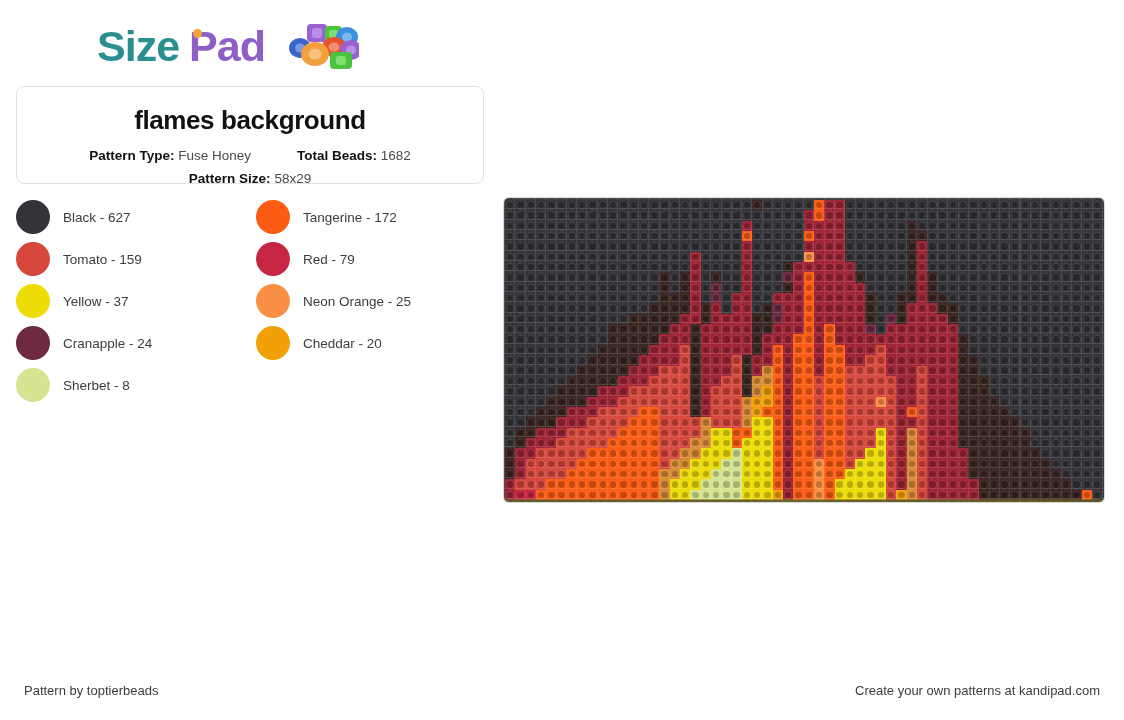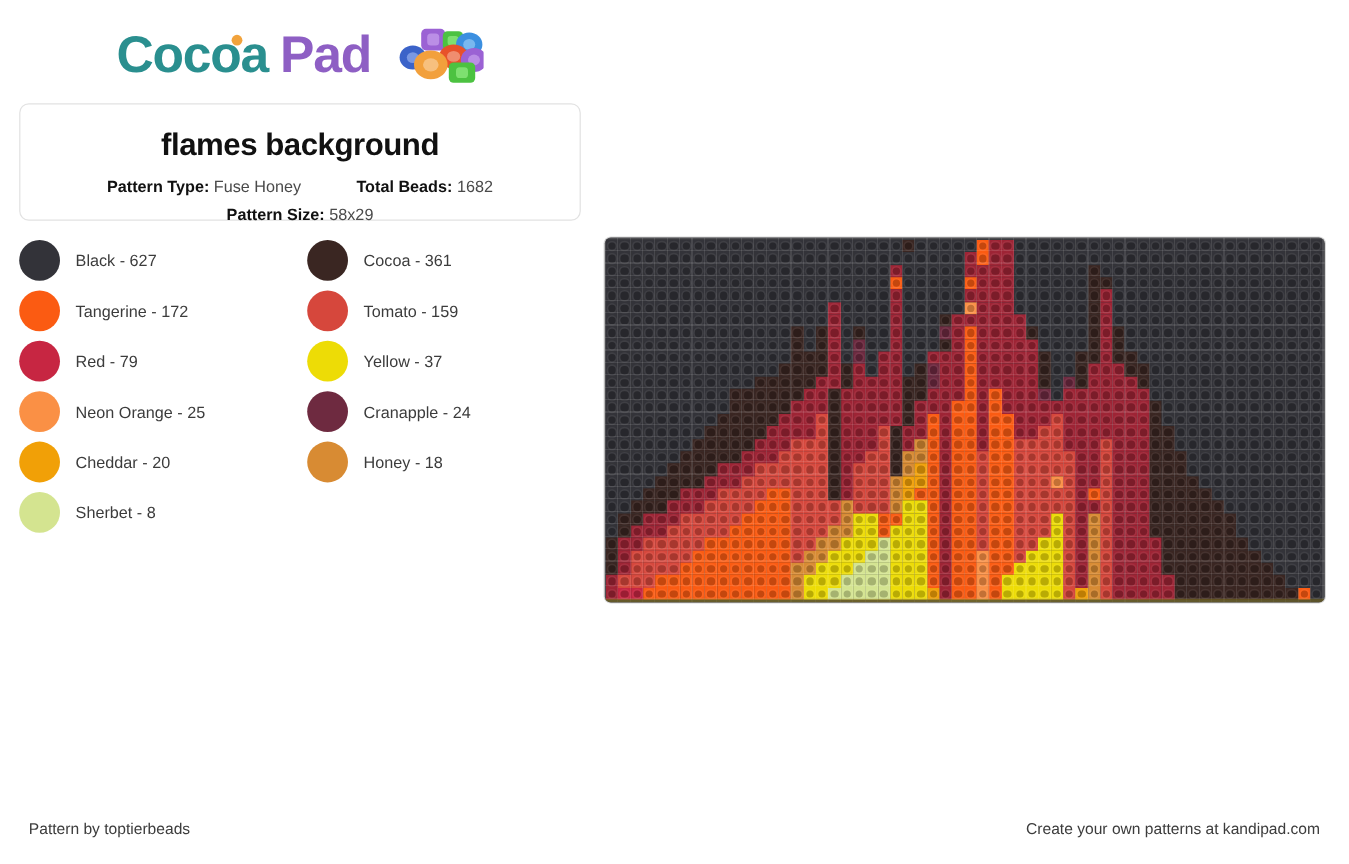--- a/index.html
+++ b/index.html
@@ -116,21 +116,21 @@
   #footer-right{
     position:absolute; right:24px; top:0; font-size:13px; color:#3c3c3c;
   }
 </style>
 </head>
 <body>
 
 <div id="logo-row">
   <div id="logo">
     <div style="position:relative;">
-      <span class="word kandi">Cocoa</span>
+      <span class="word kandi">Size</span>
       <span class="dot-i"></span>
     </div>
     <span class="word pad">Pad</span>
     <svg id="logo-beads" width="78" height="48" viewBox="0 0 78 48">
       <g>
         <rect x="26" y="2" width="20" height="18" rx="4" fill="#9b62d4"></rect>
         <rect x="31" y="6" width="10" height="10" rx="3" fill="#bb8ee6"></rect>
         <rect x="44" y="4" width="17" height="16" rx="4" fill="#4cc241"></rect>
         <rect x="48" y="8" width="9" height="8" rx="2.5" fill="#7ee070"></rect>
         <ellipse cx="66" cy="15" rx="11" ry="10" fill="#3b8fe0"></ellipse>
@@ -169,24 +169,20 @@
     </div>
   </div>
 </div>
 
 <div id="legend">
     <div class="legend-item">
       <div class="swatch" style="background: rgb(51, 51, 57);"></div>
       <div class="legend-label">Black - 627</div>
     </div>
     <div class="legend-item">
-      <div class="swatch" style="background: rgb(58, 38, 34);"></div>
-      <div class="legend-label">Cocoa - 361</div>
-    </div>
-    <div class="legend-item">
       <div class="swatch" style="background: rgb(251, 91, 18);"></div>
       <div class="legend-label">Tangerine - 172</div>
     </div>
     <div class="legend-item">
       <div class="swatch" style="background: rgb(214, 71, 60);"></div>
       <div class="legend-label">Tomato - 159</div>
     </div>
     <div class="legend-item">
       <div class="swatch" style="background: rgb(199, 38, 66);"></div>
       <div class="legend-label">Red - 79</div>
@@ -201,24 +197,20 @@
     </div>
     <div class="legend-item">
       <div class="swatch" style="background: rgb(110, 42, 64);"></div>
       <div class="legend-label">Cranapple - 24</div>
     </div>
     <div class="legend-item">
       <div class="swatch" style="background: rgb(241, 160, 7);"></div>
       <div class="legend-label">Cheddar - 20</div>
     </div>
     <div class="legend-item">
-      <div class="swatch" style="background: rgb(216, 139, 51);"></div>
-      <div class="legend-label">Honey - 18</div>
-    </div>
-    <div class="legend-item">
       <div class="swatch" style="background: rgb(212, 228, 144);"></div>
       <div class="legend-label">Sherbet - 8</div>
     </div>
   </div>
 
 <div id="pattern-wrap">
   <div id="bead-grid">
       <div class="bead" style="background: rgb(51, 51, 57);"></div>
       <div class="bead" style="background: rgb(51, 51, 57);"></div>
       <div class="bead" style="background: rgb(51, 51, 57);"></div>

